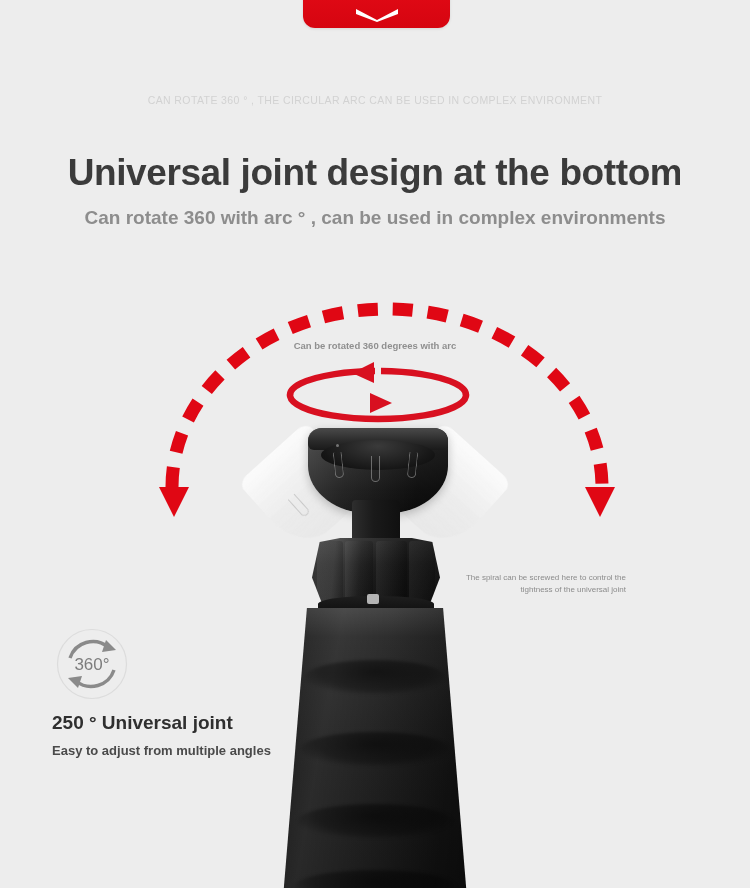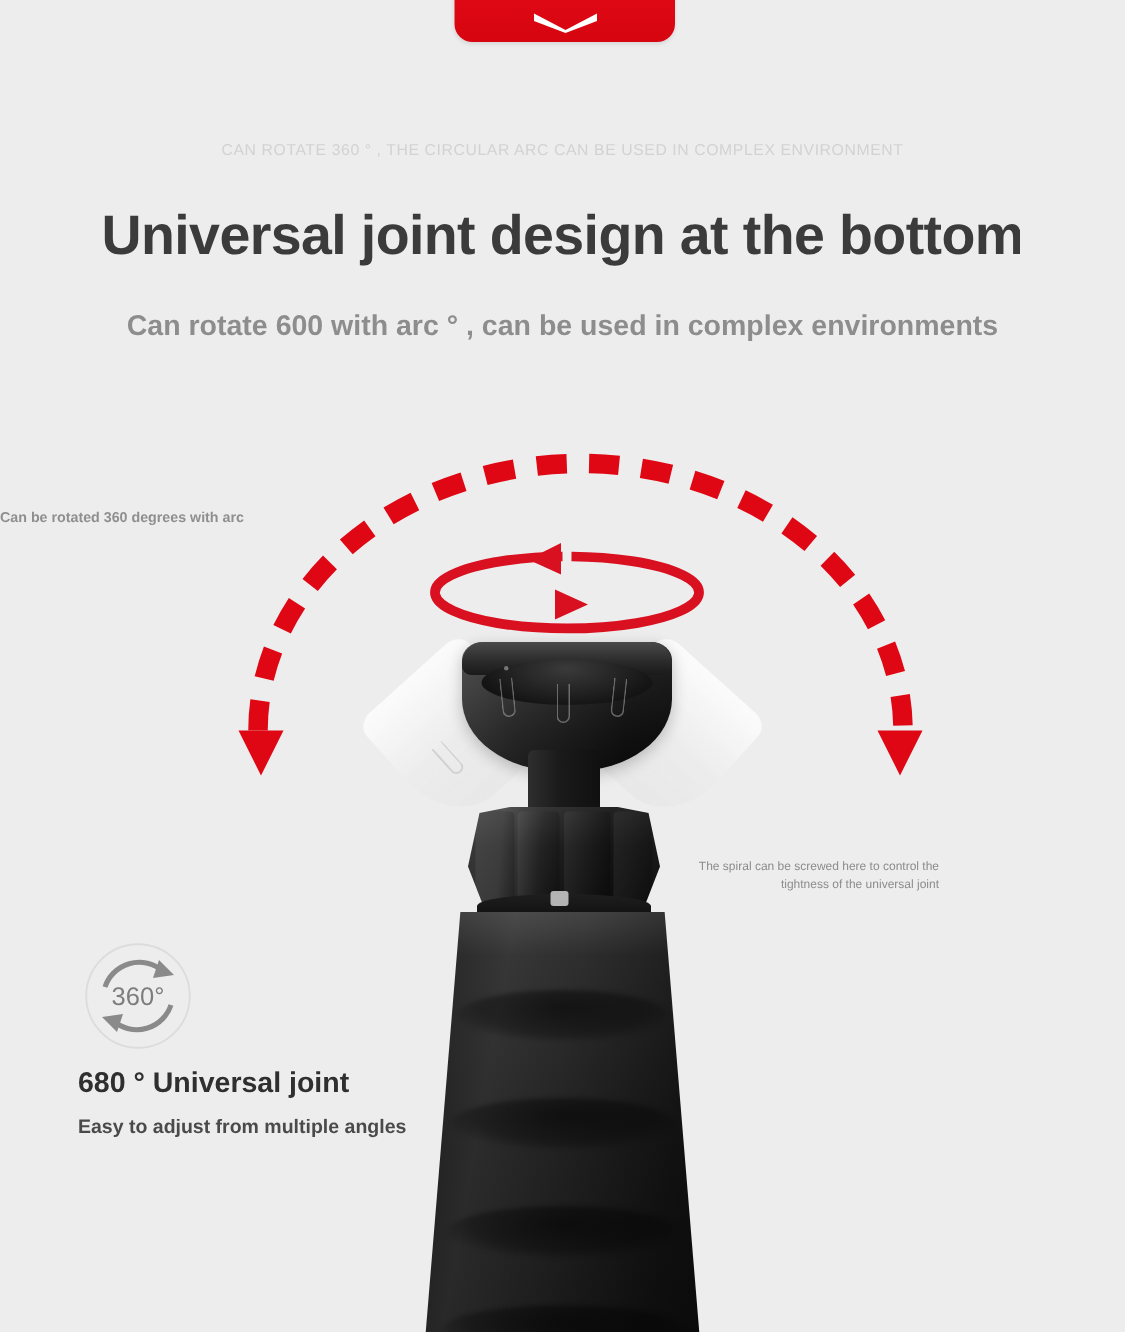--- a/index.html
+++ b/index.html
@@ -33,39 +33,40 @@
   
   .eyebrow {
     position:absolute; left:0; top:94px; width:750px;
     text-align:center;
     font-size:10.5px;
     letter-spacing:0.4px;
     color:#d2d2d2;
     white-space:nowrap;
   }
   .headline {
-    position:absolute; left:0; top:136px; width:750px;
+    position:absolute; left:0; top:152px; width:750px;
     text-align:center;
     font-size:37px;
     font-weight:700;
     color:#3b3b3b;
     letter-spacing:-0.4px;
   }
   .subhead {
     position:absolute; left:0; top:207px; width:750px;
     text-align:center;
     font-size:19px;
     font-weight:700;
     color:#8d8d8d;
   }
 
   
   .arc-svg { position:absolute; left:0; top:0; width:750px; height:888px; pointer-events:none; }
   .arc-caption {
     position:absolute; left:0; top:340px; width:750px;
+    text-align:center;
     font-size:9.5px;
     font-weight:700;
     color:#8f8f8f;
     white-space:nowrap;
   }
 
   
   .product { position:absolute; left:0; top:0; width:750px; height:888px; }
 
   
@@ -234,21 +235,21 @@
 <div id="page">
 
   <div class="red-tab">
     <svg class="chev" width="46" height="16" viewBox="0 0 46 16">
       <path d="M2 2 L23 13 L44 2 L44 7 L23 15 L2 7 Z" fill="#ffffff"></path>
     </svg>
   </div>
 
   <div class="eyebrow">CAN ROTATE 360 ° , THE CIRCULAR ARC CAN BE USED IN COMPLEX ENVIRONMENT</div>
   <div class="headline">Universal joint design at the bottom</div>
-  <div class="subhead">Can rotate 600 with arc ° , can be used in complex environments</div>
+  <div class="subhead">Can rotate 360 with arc ° , can be used in complex environments</div>
 
   <svg class="arc-svg" viewBox="0 0 750 888">
 
     <path d="M 172 487 A 215 178 0 0 1 602 487" fill="none" stroke="#e00714" stroke-width="13" stroke-dasharray="20 15" stroke-linecap="butt"></path>
 
     <polygon points="159,487 189,487 174,517" fill="#e00714"></polygon>
 
     <polygon points="585,487 615,487 600,517" fill="#e00714"></polygon>
 
     <g>
@@ -302,16 +303,16 @@
     <circle cx="36" cy="36" r="34.5" fill="none" stroke="#dcdcdc" stroke-width="1.2"></circle>
 
     <path d="M 14 30 A 24 24 0 0 1 52 19" fill="none" stroke="#8a8a8a" stroke-width="3.4" stroke-linecap="butt"></path>
     <polygon points="50,12 60,22 46,24" fill="#8a8a8a"></polygon>
 
     <path d="M 58 42 A 24 24 0 0 1 20 53" fill="none" stroke="#8a8a8a" stroke-width="3.4" stroke-linecap="butt"></path>
     <polygon points="22,60 12,50 26,48" fill="#8a8a8a"></polygon>
     <text x="36" y="42" text-anchor="middle" font-family="Liberation Sans, sans-serif" font-size="17" fill="#7d7d7d">360°</text>
   </svg>
 
-  <div class="badge-title">680 ° Universal joint</div>
+  <div class="badge-title">250 ° Universal joint</div>
   <div class="badge-sub">Easy to adjust from multiple angles</div>
 
 </div>
 
 </body></html>

